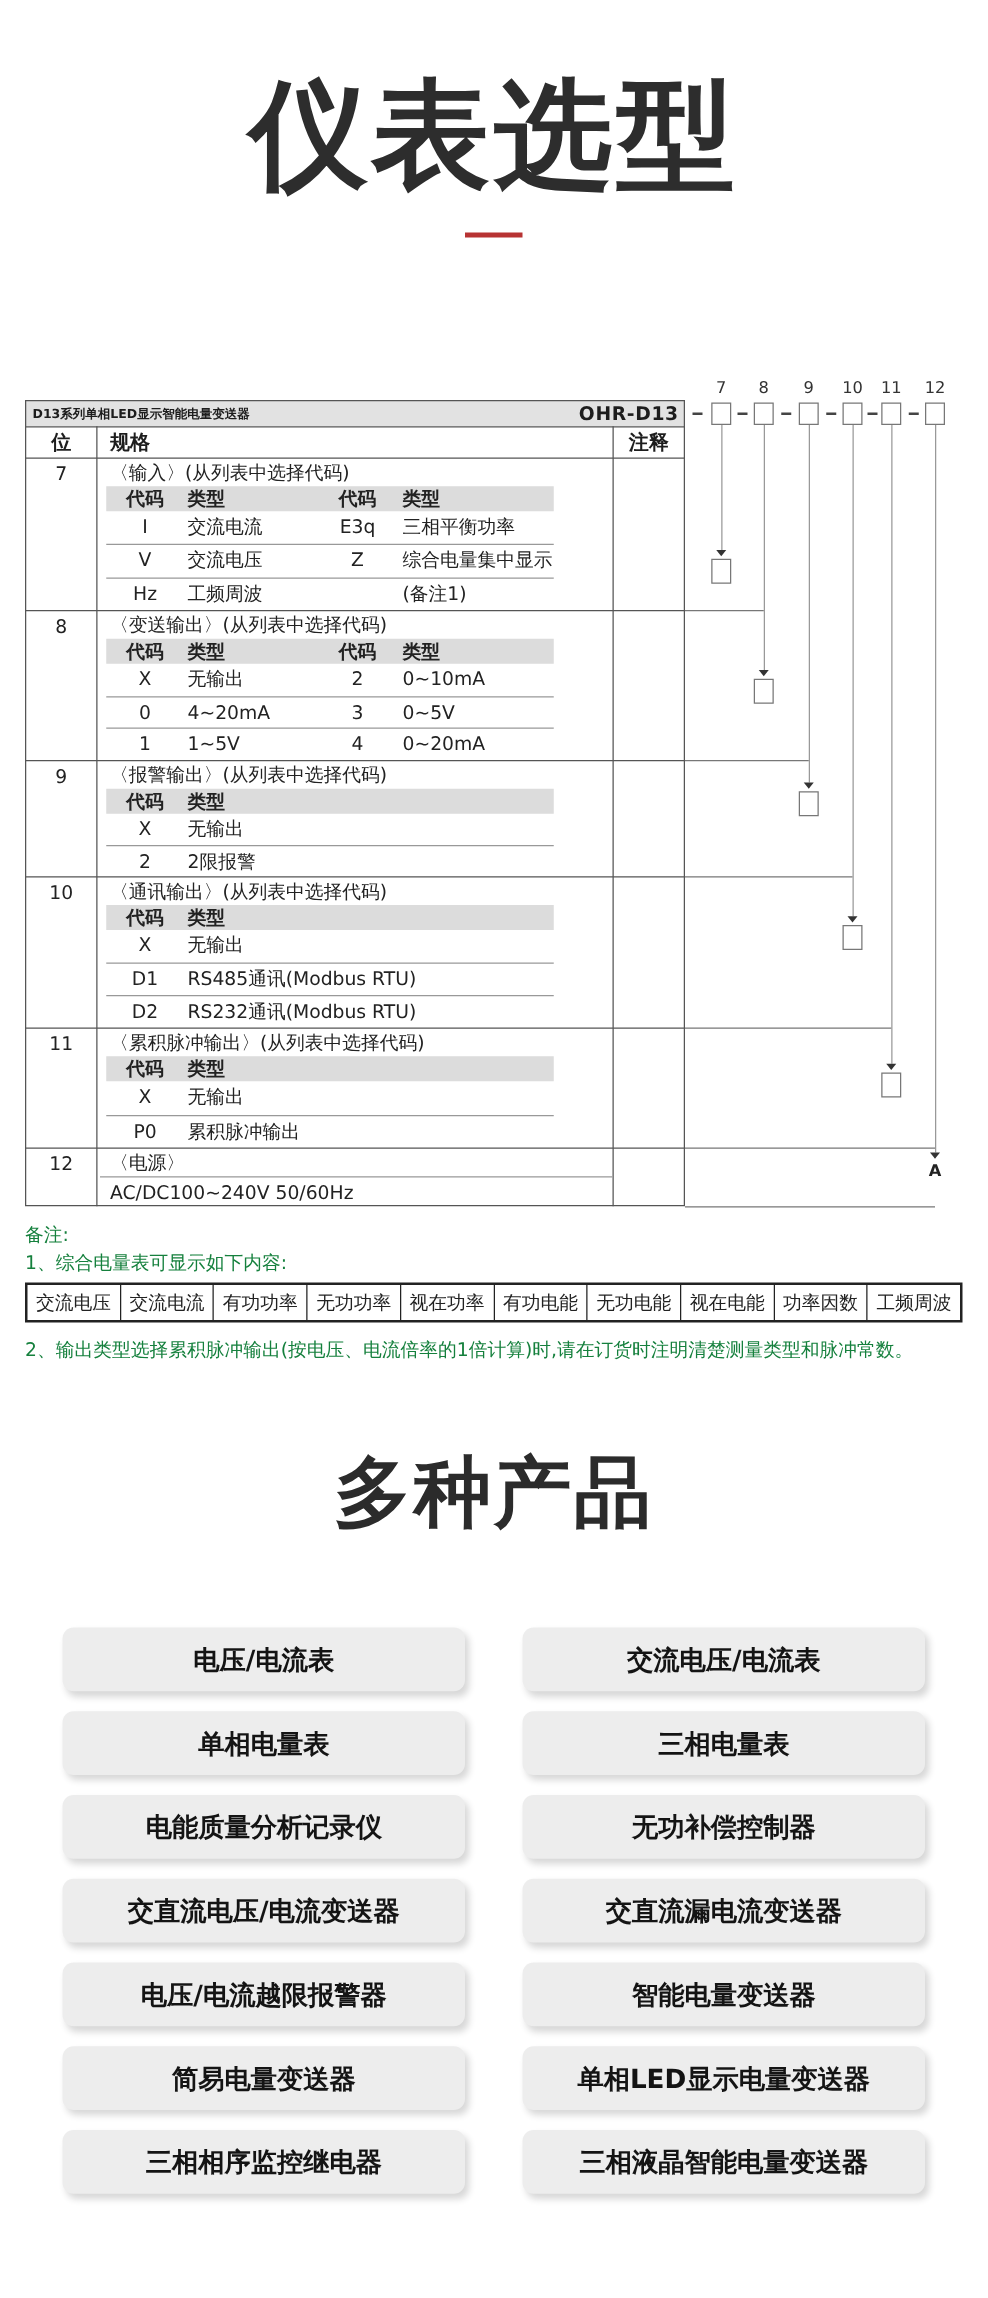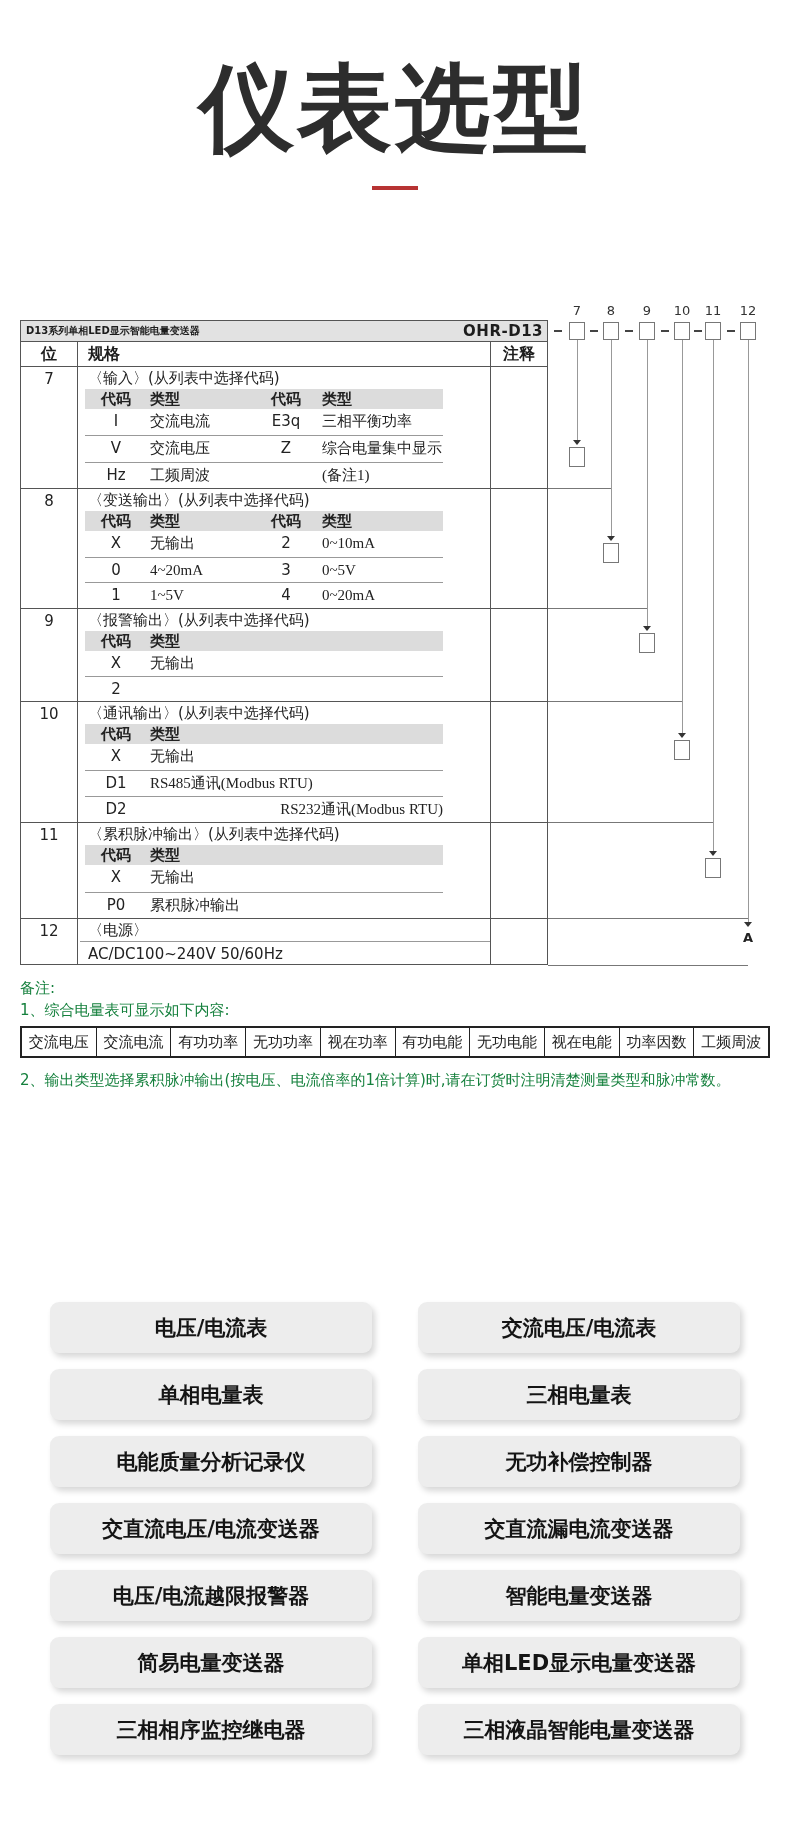--- a/index.html
+++ b/index.html
@@ -26,21 +26,21 @@
   .vl { position:absolute; width:1px; background:#555; }
   .ext { position:absolute; height:1px; background:#777; }
   .col-hdr { position:absolute; font-weight:bold; font-size:16px; color:#1d1d1d; height:22px; line-height:22px; }
   .pos-num { position:absolute; left:21px; width:56px; text-align:center; font-size:15px; color:#222; }
   .sec-title { position:absolute; left:88px; font-size:15px; color:#222; white-space:nowrap; }
   .sub-band { position:absolute; left:85px; width:358px; background:#dcdcdc; display:flex; font-weight:bold; font-size:15px; }
   .sub-row  { position:absolute; left:85px; width:358px; display:flex; font-size:15px; }
   .sub-row.bt { border-top:1px solid #999; }
   .sub-cell { overflow:hidden; white-space:nowrap; }
   .c { text-align:center; }
-  .l { text-align:left; padding-left:3px;font-family:Liberation Serif, serif; }
+  .l { text-align:left; padding-left:3px; }
   .sep12 { position:absolute; left:80px; width:410px; height:1px; background:#999; }
 
   
   .pos-label { position:absolute; width:22px; text-align:center; font-size:13px; color:#333; }
   .code-box { position:absolute; width:16px; height:18px; border:1px solid #777; background:#fff; }
   .dash { position:absolute; width:8px; height:2px; background:#444; }
   .drop { position:absolute; width:1px; background:#999; }
   .arrow { position:absolute; width:0; height:0; border-left:4px solid transparent; border-right:4px solid transparent; border-top:5px solid #333; }
   .target-box { position:absolute; width:16px; height:20px; border:1px solid #777; background:#fff; }
   .power-code { position:absolute; font-size:13px; font-weight:bold; color:#222; }
@@ -160,38 +160,39 @@
         <div class="sub-band" style="top: 631px; height: 20px; line-height: 20px;">
           <div class="sub-cell c" style="width: 62px;">代码</div>
           <div class="sub-cell l" style="width: 296px;">类型</div>
         </div>
         <div class="sub-row" style="top: 651px; height: 25px; line-height: 24px;">
           <div class="sub-cell c" style="width: 62px;">X</div>
           <div class="sub-cell l" style="width: 296px;">无输出</div>
         </div>
         <div class="sub-row bt" style="top: 676px; height: 25px; line-height: 24px;">
           <div class="sub-cell c" style="width: 62px;">2</div>
+          <div class="sub-cell l" style="width: 296px;">2限报警</div>
         </div>
         <div class="pos-num" style="top: 705px;">10</div>
         <div class="sec-title" style="top: 704px;">〈通讯输出〉(从列表中选择代码)</div>
         <div class="sub-band" style="top: 724px; height: 20px; line-height: 20px;">
           <div class="sub-cell c" style="width: 62px;">代码</div>
           <div class="sub-cell l" style="width: 296px;">类型</div>
         </div>
         <div class="sub-row" style="top: 744px; height: 26px; line-height: 25px;">
           <div class="sub-cell c" style="width: 62px;">X</div>
           <div class="sub-cell l" style="width: 296px;">无输出</div>
         </div>
         <div class="sub-row bt" style="top: 770px; height: 26px; line-height: 25px;">
           <div class="sub-cell c" style="width: 62px;">D1</div>
           <div class="sub-cell l" style="width: 296px;">RS485通讯(Modbus RTU)</div>
         </div>
         <div class="sub-row bt" style="top: 796px; height: 26px; line-height: 25px;">
           <div class="sub-cell c" style="width: 62px;">D2</div>
-          <div class="sub-cell l" style="width: 296px; text-align: right;">RS232通讯(Modbus RTU)</div>
+          <div class="sub-cell l" style="width: 296px;">RS232通讯(Modbus RTU)</div>
         </div>
         <div class="pos-num" style="top: 826px;">11</div>
         <div class="sec-title" style="top: 825px;">〈累积脉冲输出〉(从列表中选择代码)</div>
         <div class="sub-band" style="top: 845px; height: 20px; line-height: 20px;">
           <div class="sub-cell c" style="width: 62px;">代码</div>
           <div class="sub-cell l" style="width: 296px;">类型</div>
         </div>
         <div class="sub-row" style="top: 865px; height: 26.5px; line-height: 25.5px;">
           <div class="sub-cell c" style="width: 62px;">X</div>
           <div class="sub-cell l" style="width: 296px;">无输出</div>
@@ -263,20 +264,21 @@
         <div class="note-cell">有功电能</div>
         <div class="note-cell">无功电能</div>
         <div class="note-cell">视在电能</div>
         <div class="note-cell">功率因数</div>
         <div class="note-cell">工频周波</div>
       </div>
     <div class="note-line" style="top:1071px;">2、输出类型选择累积脉冲输出(按电压、电流倍率的1倍计算)时,请在订货时注明清楚测量类型和脉冲常数。</div>
   </div>
 
   <div class="products-heading">
+    <span>多种产品</span>
   </div>
   <div class="product-grid" id="product-grid">
       <div class="product-btn">电压/电流表</div>
       <div class="product-btn">交流电压/电流表</div>
       <div class="product-btn">单相电量表</div>
       <div class="product-btn">三相电量表</div>
       <div class="product-btn">电能质量分析记录仪</div>
       <div class="product-btn">无功补偿控制器</div>
       <div class="product-btn">交直流电压/电流变送器</div>
       <div class="product-btn">交直流漏电流变送器</div>

